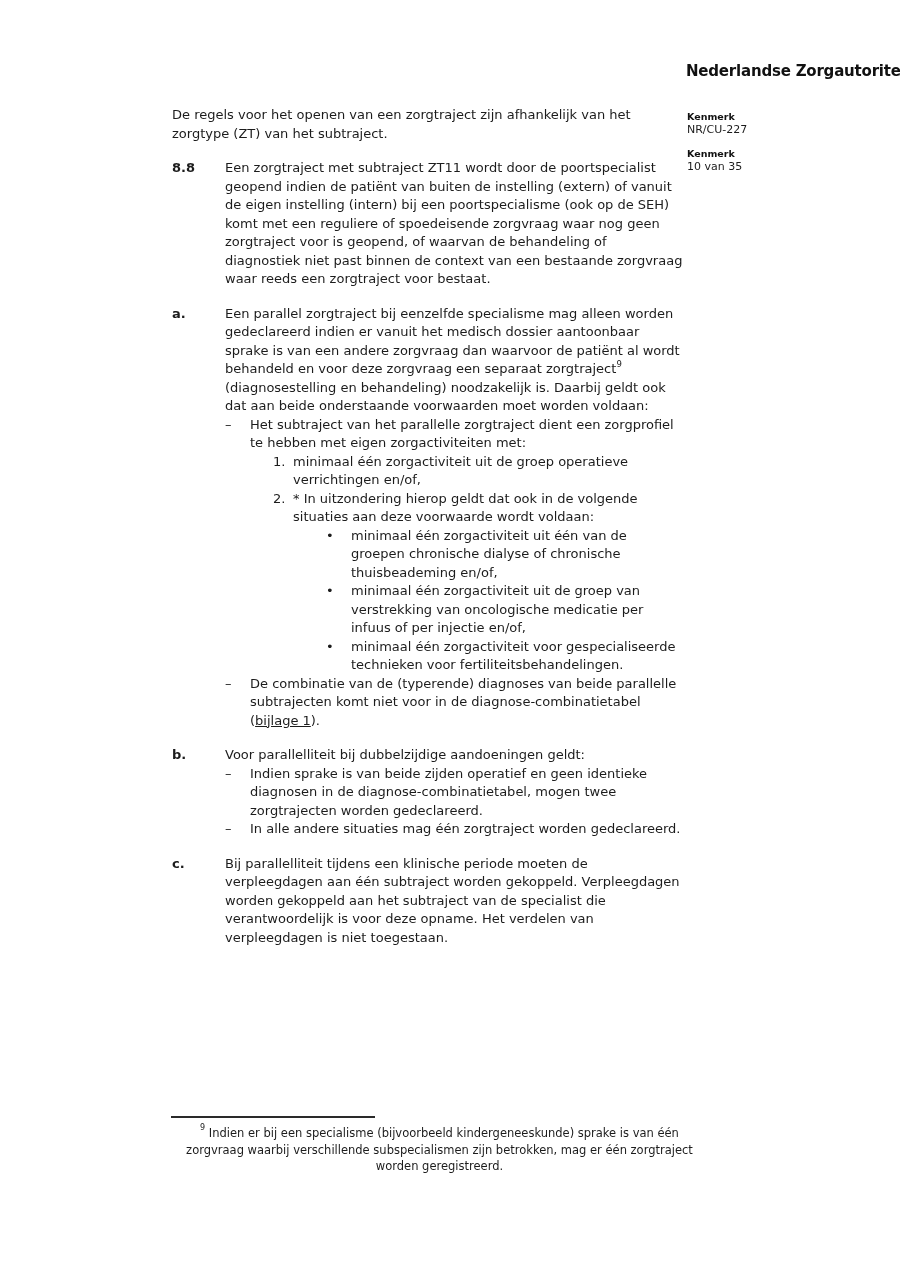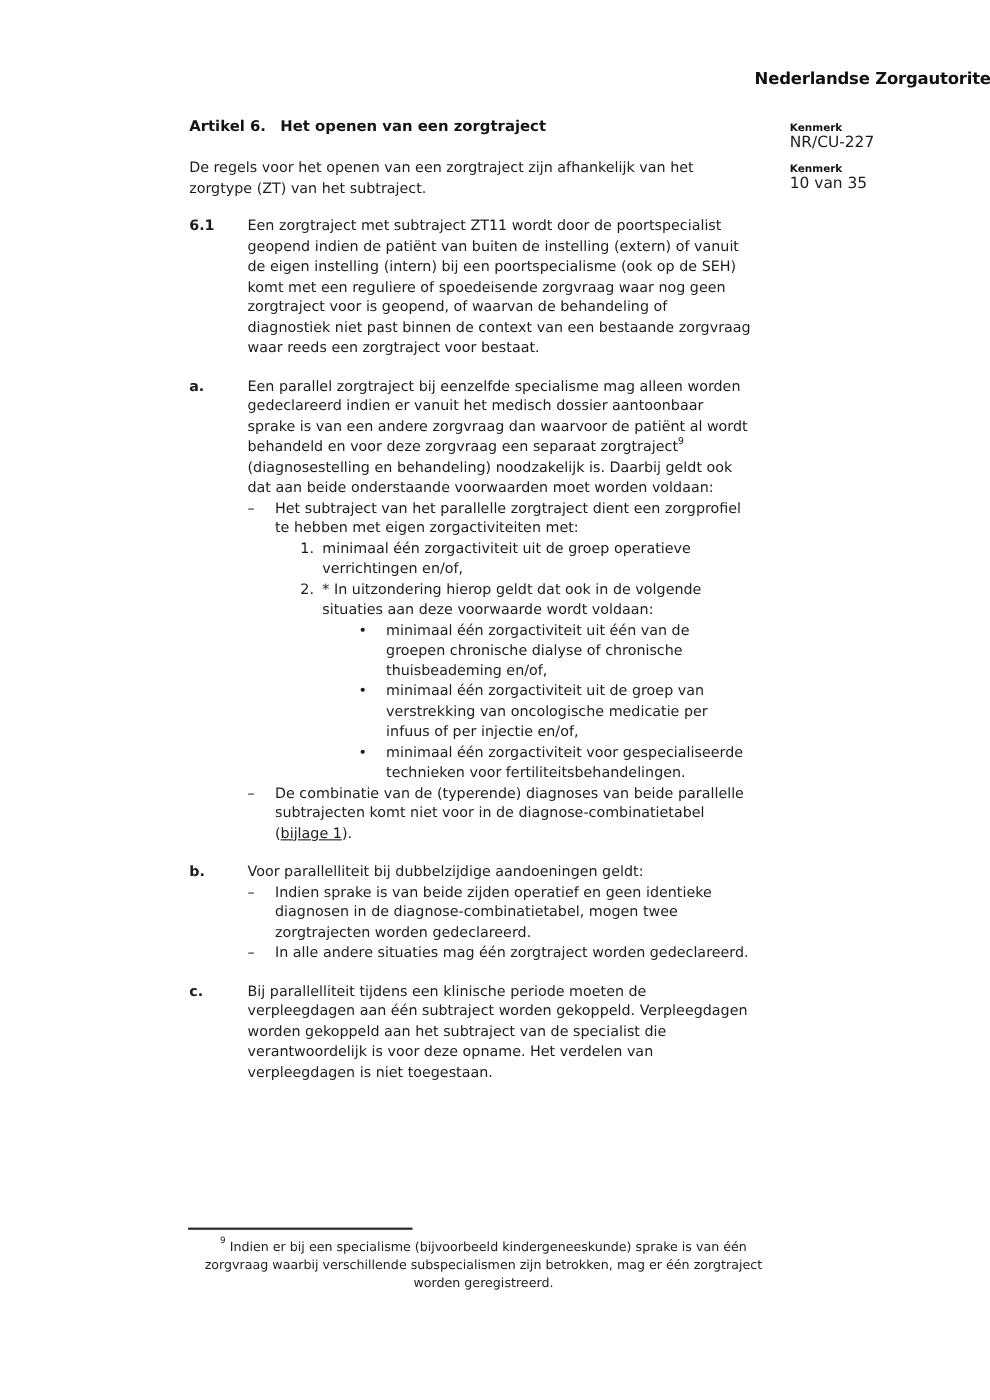--- a/index.html
+++ b/index.html
@@ -6,23 +6,23 @@
   .page {
     position:relative; width:900px; height:1273px; background:#ffffff;
     font-family:"DejaVu Sans","Liberation Sans",sans-serif;
     color:#1c1c1c; overflow:hidden;
   }
   .logo {
     position:absolute; left:686px; top:62px;
     font-size:15px; font-weight:bold; letter-spacing:-0.2px; color:#111;
     white-space:nowrap;
   }
-  .sidebar { position:absolute; left:718px; top:111px; }
+  .sidebar { position:absolute; left:687px; top:111px; }
   .meta-label { font-size:9.5px; font-weight:bold; line-height:12px; color:#111; }
-  .meta-value { font-size:14px; line-height:14px; margin-bottom:11px; white-space:nowrap; }
+  .meta-value { font-size:11px; line-height:14px; margin-bottom:11px; white-space:nowrap; }
 
   .main { position:absolute; left:172px; top:106px; width:512px; font-size:13px; line-height:18.5px; }
   h1.article-heading { font-size:13.5px; font-weight:bold; line-height:18px; margin:0 0 20px 0; color:#141414; }
   .h-title { margin-left:13px; }
   p { margin:0; }
   .intro { margin-bottom:0; }
 
   .item { display:flex; margin-top:16px; }
   .item > .label { flex:0 0 53px; font-weight:bold; }
   .item > .body { flex:1; max-width:459px; }
@@ -51,28 +51,25 @@
 
   <div class="sidebar">
     <div class="meta-label">Kenmerk</div>
     <div class="meta-value">NR/CU-227</div>
     <div class="meta-label">Kenmerk</div>
     <div class="meta-value">10 van 35</div>
   </div>
 
   <div class="main">
 
-    <h1 class="article-heading">
-      <span class="h-num">Artikel 6.</span><span class="h-title">Het openen van een zorgtraject</span>
-    </h1>
 
     <p class="intro">De regels voor het openen van een zorgtraject zijn afhankelijk van het zorgtype (ZT) van het subtraject.</p>
 
     <div class="item">
-      <span class="label">6.1</span>
+      <span class="label">8.8</span>
       <div class="body">
         <p>Een zorgtraject met subtraject ZT11 wordt door de poortspecialist geopend indien de patiënt van buiten de instelling (extern) of vanuit de eigen instelling (intern) bij een poortspecialisme (ook op de SEH) komt met een reguliere of spoedeisende zorgvraag waar nog geen zorgtraject voor is geopend, of waarvan de behandeling of diagnostiek niet past binnen de context van een bestaande zorgvraag waar reeds een zorgtraject voor bestaat.</p>
       </div>
     </div>
 
     <div class="item">
       <span class="label">a.</span>
       <div class="body">
         <p><span>Een parallel zorgtraject bij eenzelfde specialisme mag alleen worden gedeclareerd indien er vanuit het medisch dossier aantoonbaar sprake is van een andere zorgvraag dan waarvoor de patiënt al wordt behandeld en voor deze zorgvraag een separaat zorgtraject</span><sup>9</sup><span> (diagnosestelling en behandeling) noodzakelijk is. Daarbij geldt ook dat aan beide onderstaande voorwaarden moet worden voldaan:</span></p>
 

